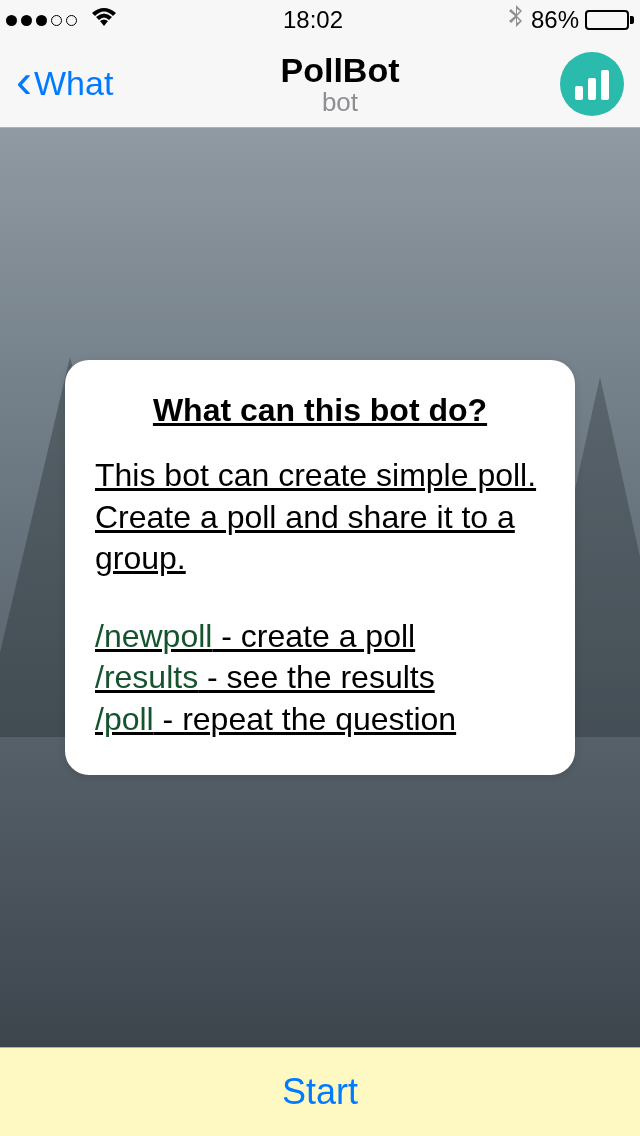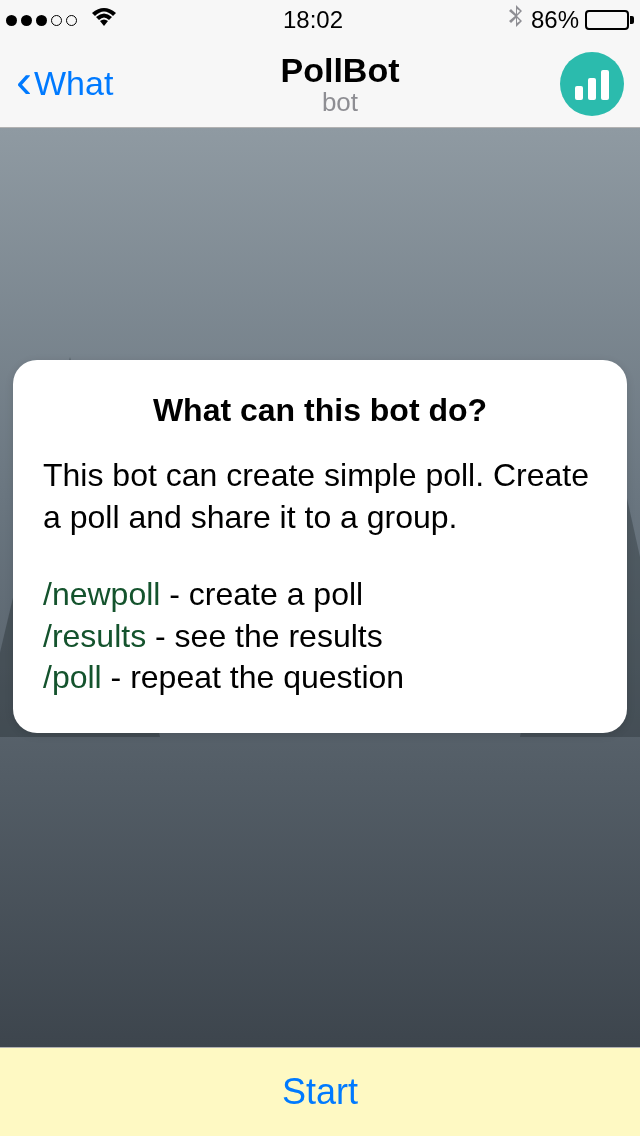--- a/index.html
+++ b/index.html
@@ -125,24 +125,25 @@
       opacity: 0.35;
     }
     .tree.t1 { left: -20px; border-width: 0 90px 380px 90px; border-color: transparent transparent #1e2428 transparent; }
     .tree.t2 { left: 150px; border-width: 0 70px 330px 70px; border-color: transparent transparent #222a2f transparent; opacity:0.3; bottom: 10px;}
     .tree.t3 { left: 290px; border-width: 0 50px 260px 50px; border-color: transparent transparent #2a3339 transparent; opacity:0.25; bottom: 40px;}
     .tree.t4 { left: 420px; border-width: 0 45px 240px 45px; border-color: transparent transparent #2b343a transparent; opacity:0.22; bottom: 50px;}
     .tree.t5 { left: 520px; border-width: 0 80px 360px 80px; border-color: transparent transparent #1f272c transparent; opacity:0.32; }
     .info-card {
       background: #fff;
       border-radius: 24px;
-      width: 614px;
+      width: 510px;
       padding: 32px 30px 34px 30px;
       z-index: 2;
       box-shadow: 0 2px 8px rgba(0,0,0,0.12);
+      text-decoration: underline;
     }
     .card-title {
       font-size: 32px;
       font-weight: 700;
       text-align: center;
       margin-bottom: 26px;
     }
     .card-body {
       font-size: 32px;
       line-height: 1.3;

